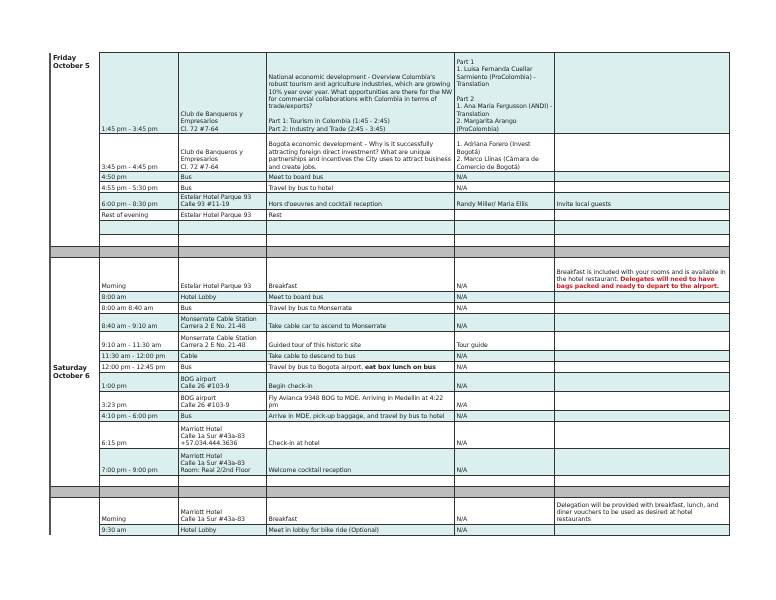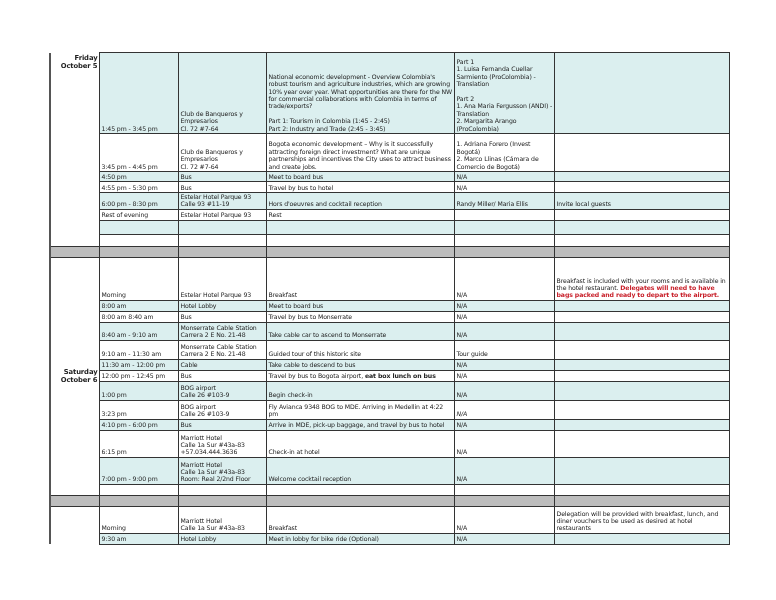--- a/index.html
+++ b/index.html
@@ -5,21 +5,21 @@
   html, body { margin: 0; padding: 0; background: #ffffff; }
   body { width: 776px; height: 600px; position: relative; overflow: hidden;
          font-family: "DejaVu Sans", sans-serif; color: #222; }
   .page { position: absolute; left: 0; top: 0; width: 776px; height: 600px; }
   table.itin { position: absolute; left: 49px; top: 52px; border-collapse: collapse;
                table-layout: fixed; width: 679px; }
   table.itin td { border: 1px solid #333; font-size: 6.2px; line-height: 7.4px;
                   vertical-align: bottom; padding: 0 1px 1px 2px; overflow: hidden;
                   letter-spacing: -0.1px; }
   table.itin td.day { border-top: none; border-bottom: none; border-left: 2px solid #555;
-                      border-right: 1px solid #333; vertical-align: top; text-align: right;
+                      border-right: 1px solid #333; vertical-align: top; text-align: left;
                       font-weight: bold; font-size: 6.8px; line-height: 8px; padding-top: 1px; }
   table.itin td.day.mid { vertical-align: middle; }
   tr.teal td:not(.day) { background: #dbefef; }
   tr.white td:not(.day) { background: #ffffff; }
   tr.sep td { background: #bdbdbd; height: 9px; border-left: 1px solid #333; }
   tr.sep td.first { border-left: 2px solid #555; }
   .bold { font-weight: bold; }
   .red { color: #c8202a; font-weight: bold; }
   .pre { white-space: pre-line; }
 </style>
@@ -114,21 +114,21 @@
 
     <tr class="sep">
       <td class="first"></td>
           <td></td>
           <td></td>
           <td></td>
           <td></td>
           <td></td>
     </tr>
 
-    <tr class="white" style="height:43px">
+    <tr class="white" style="height:34px">
       <td class="day mid pre" rowspan="14">Saturday
 October 6</td>
       <td>Morning</td>
       <td>Estelar Hotel Parque 93</td>
       <td>Breakfast</td>
       <td>N/A</td>
       <td><span>Breakfast is included with your rooms and is available in the hotel restaurant. </span><span class="red">Delegates will need to have bags packed and ready to depart to the airport.</span></td>
     </tr>
     <tr class="teal" style="height:11px">
       <td>8:00 am</td>

